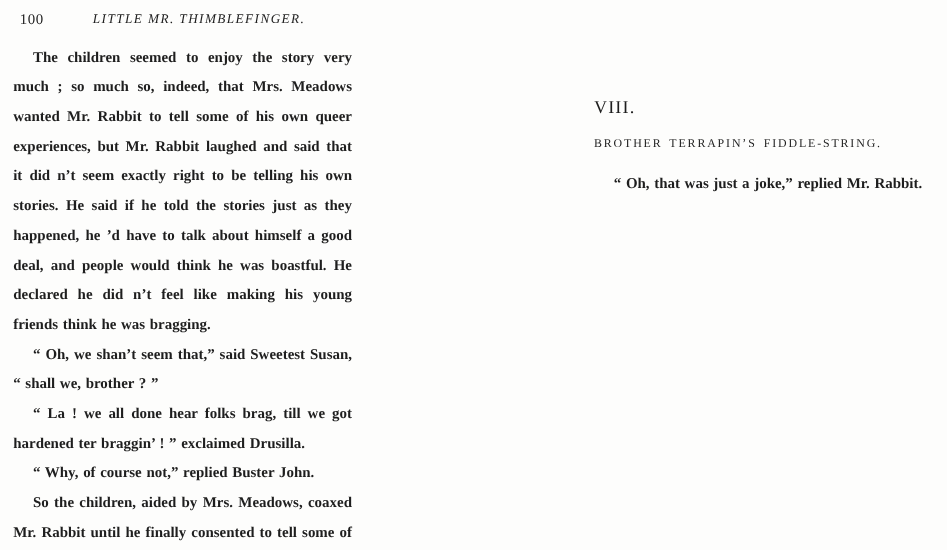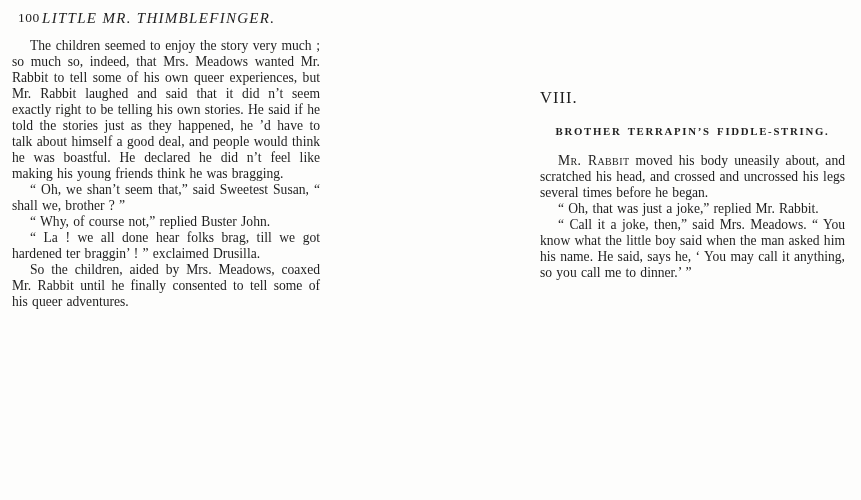--- a/index.html
+++ b/index.html
@@ -24,52 +24,53 @@
     height: 17px;
     margin-bottom: 11px;
   }
   .folio {
     position: absolute; left: 6px; top: 0;
     font-size: 13.5px;
     letter-spacing: 0.5px;
   }
   .head-title {
     display: block;
+    text-align: center;
     padding-left: 30px;
     font-style: italic;
-    font-size: 15px;
+    font-size: 12px;
     letter-spacing: 1.3px;
     white-space: nowrap;
   }
   .body-text p {
     margin: 0;
     text-indent: 18px;
     text-align: justify;
     font-size: 13.6px;
-    line-height: 16px;
+    line-height: 27px;
     word-spacing: 0.06em;
+    font-weight: bold;
   }
 
   
   .page-right {
     position: absolute;
     left: 540px; top: 88px;
     width: 305px;
   }
   .chapter-number {
     margin: 0;
     text-align: left;
     font-weight: normal;
     font-size: 16.5px;
     letter-spacing: 1px;
   }
   .chapter-title {
     margin: 17px 0 0 0;
-    text-align: center;
-    font-weight: bold;
+    font-weight: normal;
     font-size: 10.8px;
     letter-spacing: 1.7px;
     word-spacing: 2px;
     white-space: nowrap;
   }
   .page-right .body-text { margin-top: 16px; }
   .smallcaps {
     font-variant: small-caps;
     letter-spacing: 0.4px;
   }
@@ -80,29 +81,27 @@
 <div class="spread">
 
   <section class="page-left">
     <header class="running-head">
       <span class="folio">100</span>
       <span class="head-title">LITTLE MR. THIMBLEFINGER.</span>
     </header>
     <div class="body-text">
       <p>The children seemed to enjoy the story very much ; so much so, indeed, that Mrs. Meadows wanted Mr. Rabbit to tell some of his own queer experiences, but Mr. Rabbit laughed and said that it did n’t seem exactly right to be telling his own stories.  He said if he told the stories just as they happened, he ’d have to talk about himself a good deal, and people would think he was boastful.  He declared he did n’t feel like making his young friends think he was bragging.</p>
       <p>“ Oh, we shan’t seem that,” said Sweetest Susan, “ shall we, brother ? ”</p>
+      <p>“ La !  we all done hear folks brag, till we got hardened ter braggin’ ! ” exclaimed Drusilla.</p>
       <p>“ Why, of course not,” replied Buster John.</p>
-      <p>“ La !  we all done hear folks brag, till we got hardened ter braggin’ ! ” exclaimed Drusilla.</p>
       <p>So the children, aided by Mrs. Meadows, coaxed Mr. Rabbit until he finally consented to tell some of his queer adventures.</p>
     </div>
   </section>
 
   <section class="page-right">
     <h2 class="chapter-number">VIII.</h2>
     <h3 class="chapter-title">BROTHER TERRAPIN’S FIDDLE-STRING.</h3>
     <div class="body-text">
-      <p><span class="smallcaps">Mr. Rabbit</span><span> moved his body uneasily about, and scratched his head, and crossed and uncrossed his legs several times before he began.</span></p>
       <p>“ Oh, that was just a joke,” replied Mr. Rabbit.</p>
-      <p>“ Call it a joke, then,” said Mrs. Meadows.  “ You know what the little boy said when the man asked him his name.  He said, says he, ‘ You may call it anything, so you call me to dinner.’ ”</p>
     </div>
   </section>
 
 </div>
 
 </body></html>

